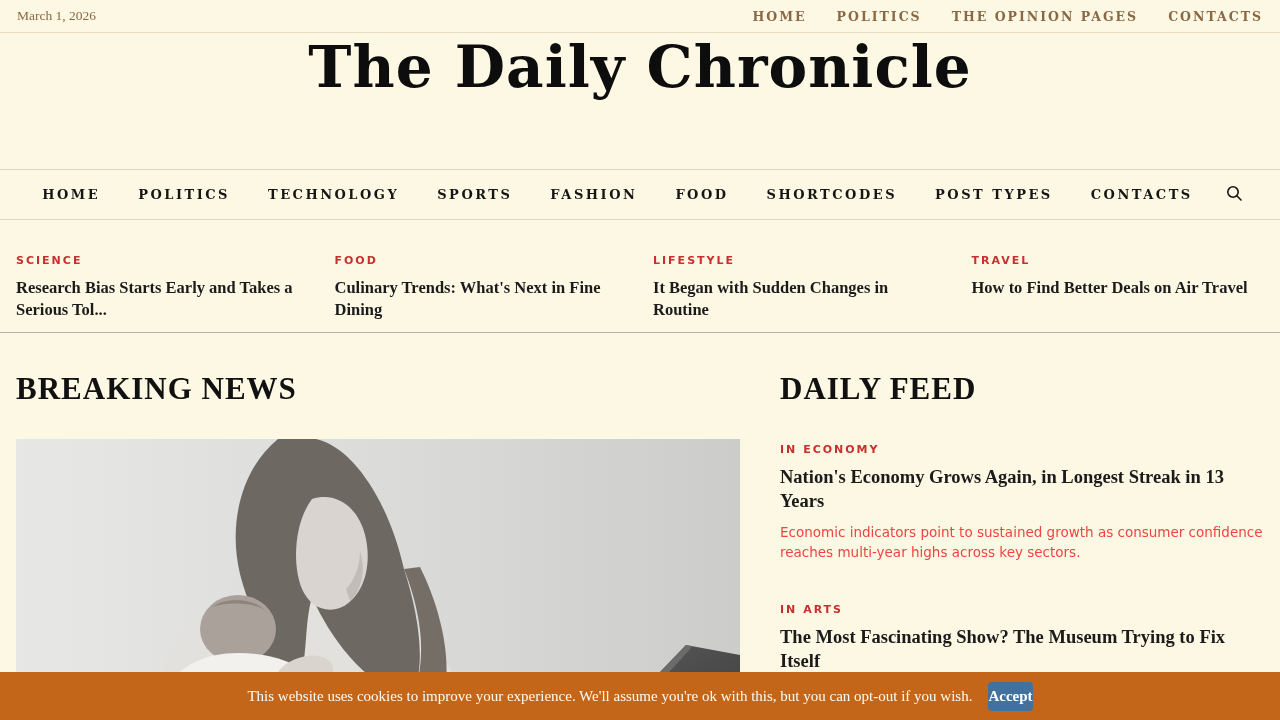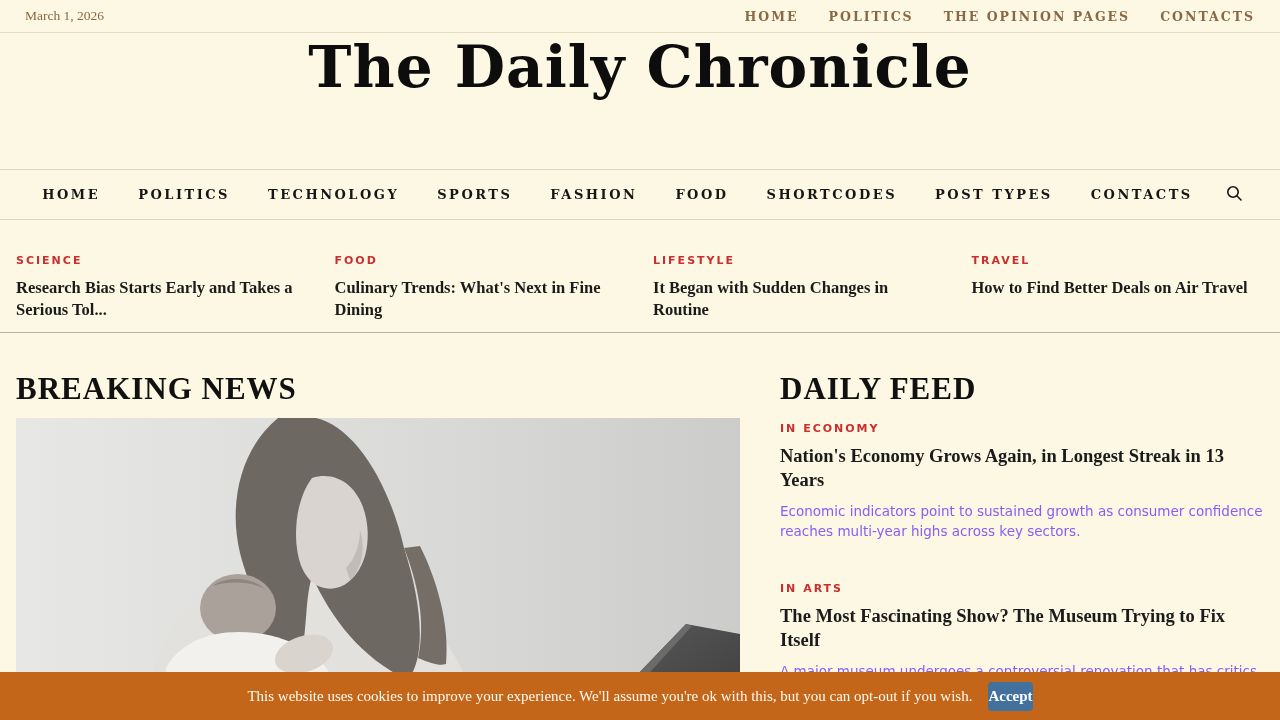--- a/index.html
+++ b/index.html
@@ -10,21 +10,21 @@
     color: #181818;
     position: relative;
   }
 
   
   .topbar {
     height: 33px;
     display: flex;
     align-items: center;
     justify-content: space-between;
-    padding: 0 25px;
+    padding: 0 17px;
     border-bottom: 1px solid #e6ddc4;
   }
   .topbar-date {
     font-size: 13.5px;
     color: #8a6844;
   }
   .topbar-menu { display: flex; list-style: none; }
   .topbar-menu a {
     display: block;
     padding: 0 0 0 30px;
@@ -118,21 +118,21 @@
   }
   .col-left { width: 724px; flex: none; }
   .col-right { flex: 1; margin-left: 40px; }
 
   .section-heading {
     font-family: "Liberation Serif", serif;
     font-size: 31px;
     font-weight: bold;
     letter-spacing: 1px;
     color: #111;
-    margin-bottom: 11px;
+    margin-bottom: 32px;
   }
 
   .hero-image {
     width: 724px;
     height: 285px;
     display: block;
     cursor: pointer;
   }
 
   
@@ -144,21 +144,21 @@
     line-height: 1.3;
     color: #1b1b1b;
     margin-bottom: 9px;
     cursor: pointer;
   }
   .feed-item .cat-label { margin-bottom: 9px; }
   .excerpt {
     font-family: "DejaVu Sans", sans-serif;
     font-size: 13.5px;
     line-height: 1.5;
-    color: #8b5cf6;
+    color: #ef4444;
   }
 
   
   .cookie-bar {
     position: fixed;
     left: 0; bottom: 0;
     width: 1280px;
     height: 48px;
     background: #c4661a;
     display: flex;

